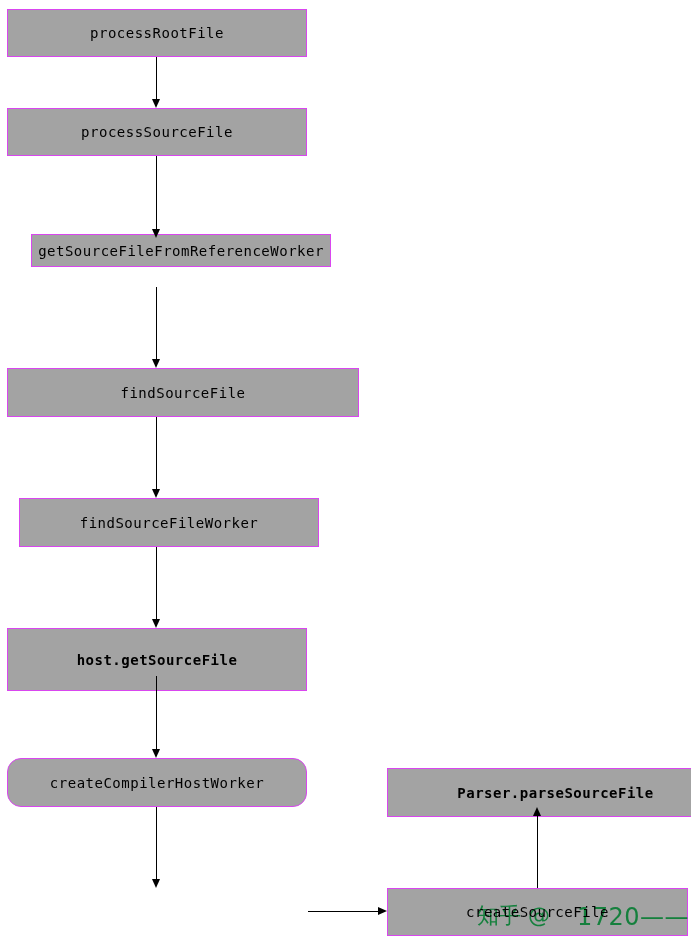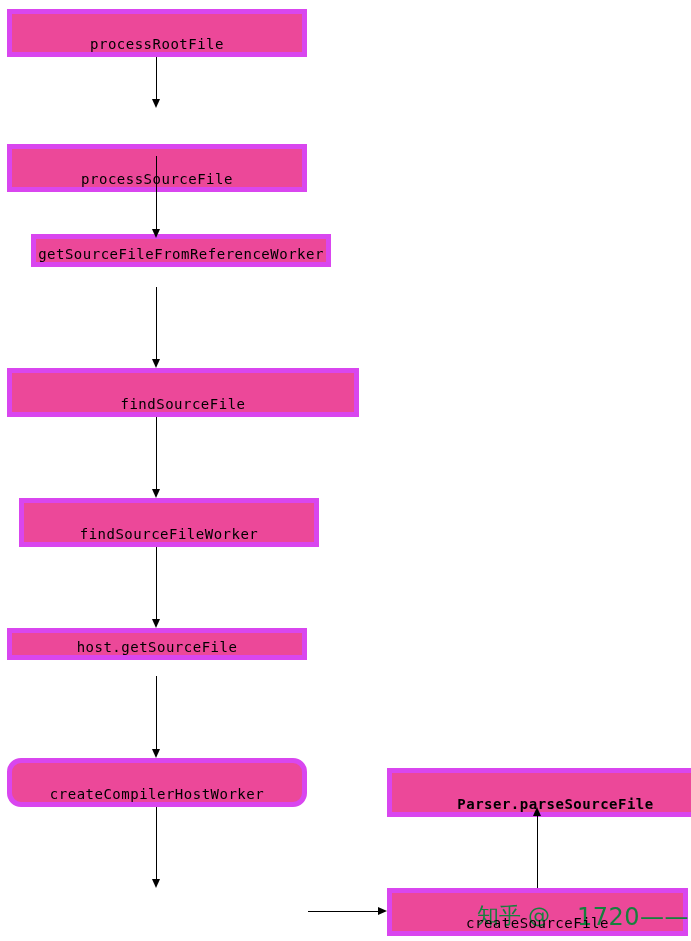--- a/index.html
+++ b/index.html
@@ -11,24 +11,24 @@
   .canvas {
     position: relative;
     width: 691px;
     height: 941px;
     background: #ffffff;
     overflow: hidden;
   }
   .node {
     position: absolute;
     box-sizing: border-box;
-    border: 5px solid #d946ef;
-    background: #ec4899;
+    border: 1px solid #d946ef;
+    background: #a3a3a3;
     display: flex;
-    align-items: flex-end;
+    align-items: center;
     justify-content: center;
     font-size: 14px;
     color: #000000;
     white-space: nowrap;
   }
   .node span {
     position: relative;
     z-index: 2;
     letter-spacing: 0.5px;
   }
@@ -76,37 +76,37 @@
 </style>
 </head>
 <body>
 
 <div class="canvas">
 
   <div class="node" style="left:7px; top:9px; width:300px; height:48px;">
     <span>processRootFile</span>
   </div>
 
-  <div class="node" style="left:7px; top:108px; width:300px; height:48px;margin-top:36px;">
+  <div class="node" style="left:7px; top:108px; width:300px; height:48px;">
     <span>processSourceFile</span>
   </div>
 
   <div class="node" style="left:7px; top:234px; width:300px; height:33px;margin-left:24px;">
     <span>getSourceFileFromReferenceWorker</span>
   </div>
 
   <div class="node" style="left:7px; top:368px; width:352px; height:49px;">
     <span>findSourceFile</span>
   </div>
 
   <div class="node" style="left:7px; top:498px; width:300px; height:49px;margin-left:12px;">
     <span>findSourceFileWorker</span>
   </div>
 
-  <div class="node" style="left:7px; top:628px; width:300px; height:32px;">
+  <div class="node" style="left:7px; top:628px; width:300px; height:63px;font-weight:bold;">
     <span>host.getSourceFile</span>
   </div>
 
   <div class="node" style="left:7px; top:758px; width:300px; height:49px;border-radius:14px;">
     <span>createCompilerHostWorker</span>
   </div>
 
 
   <div class="node" style="left:387px; top:768px; width:337px; height:49px;font-weight:bold;">
     <span>Parser.parseSourceFile</span>

